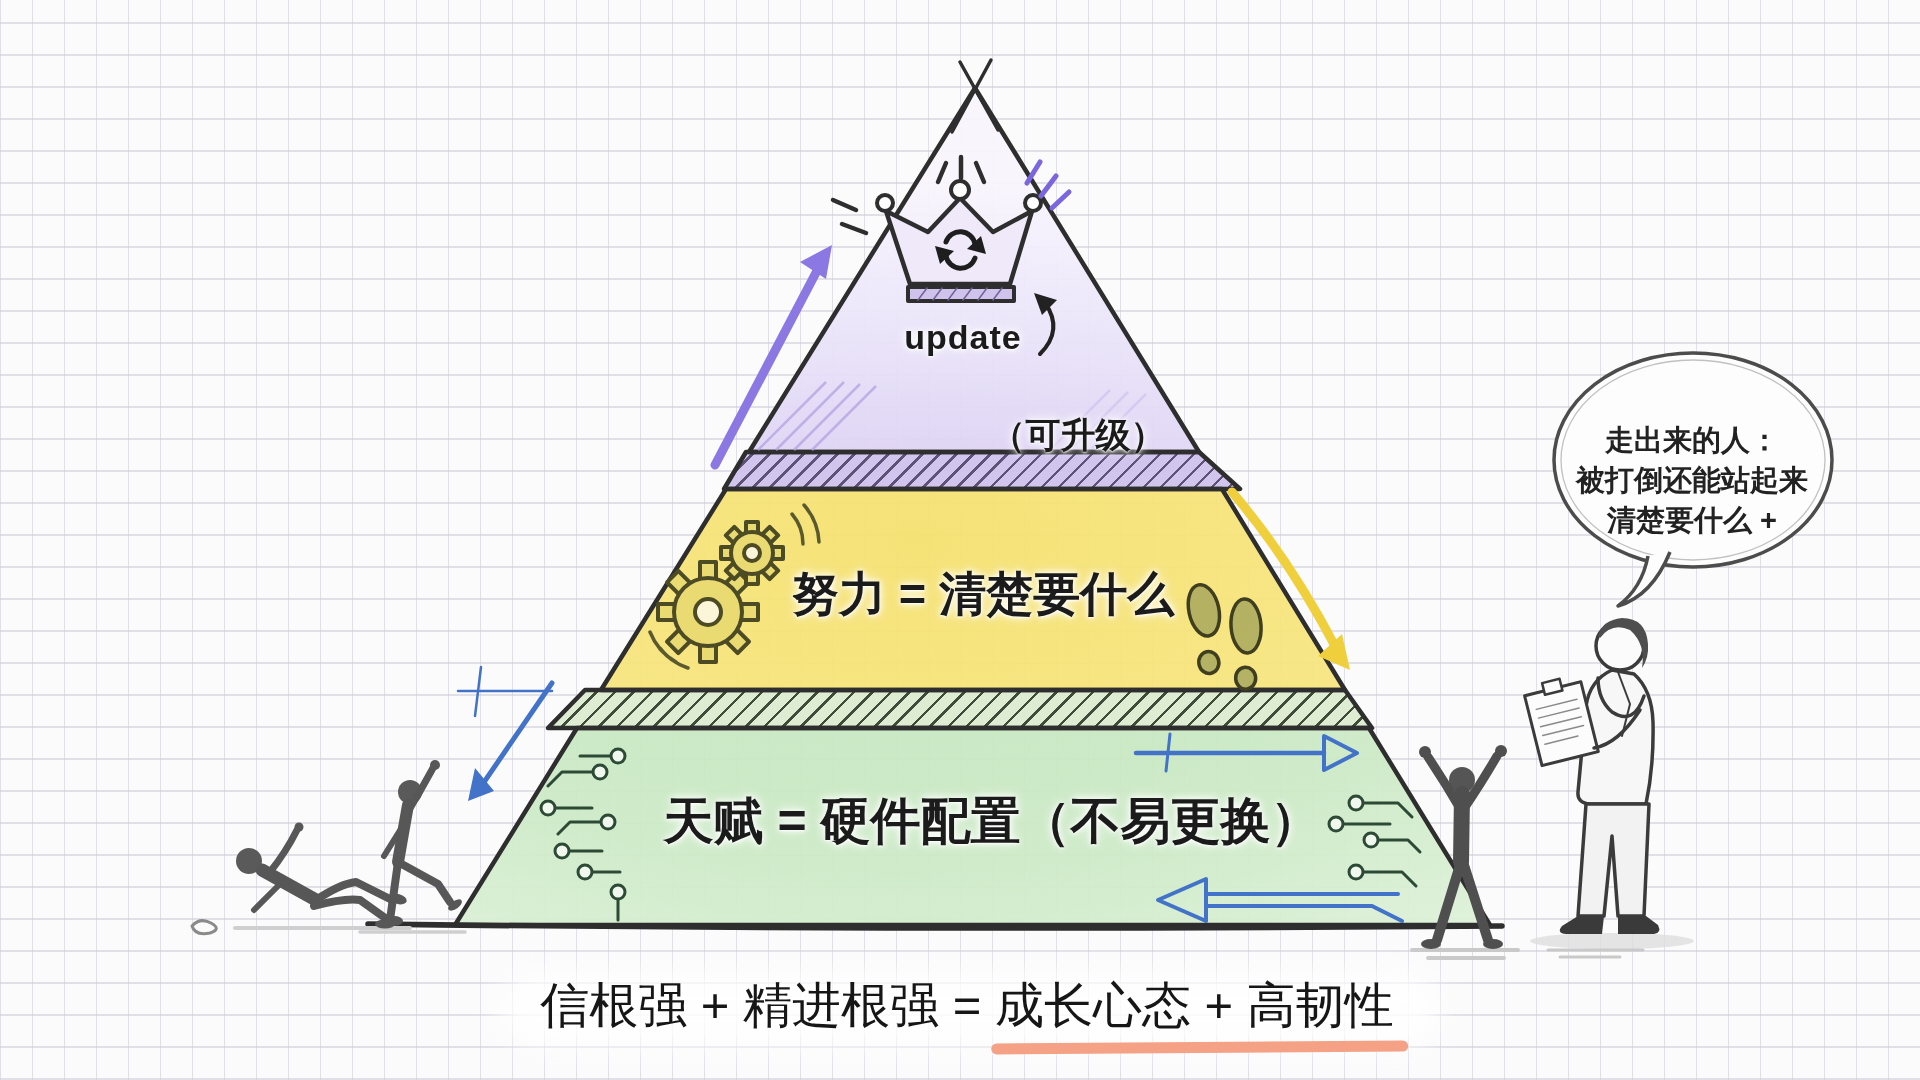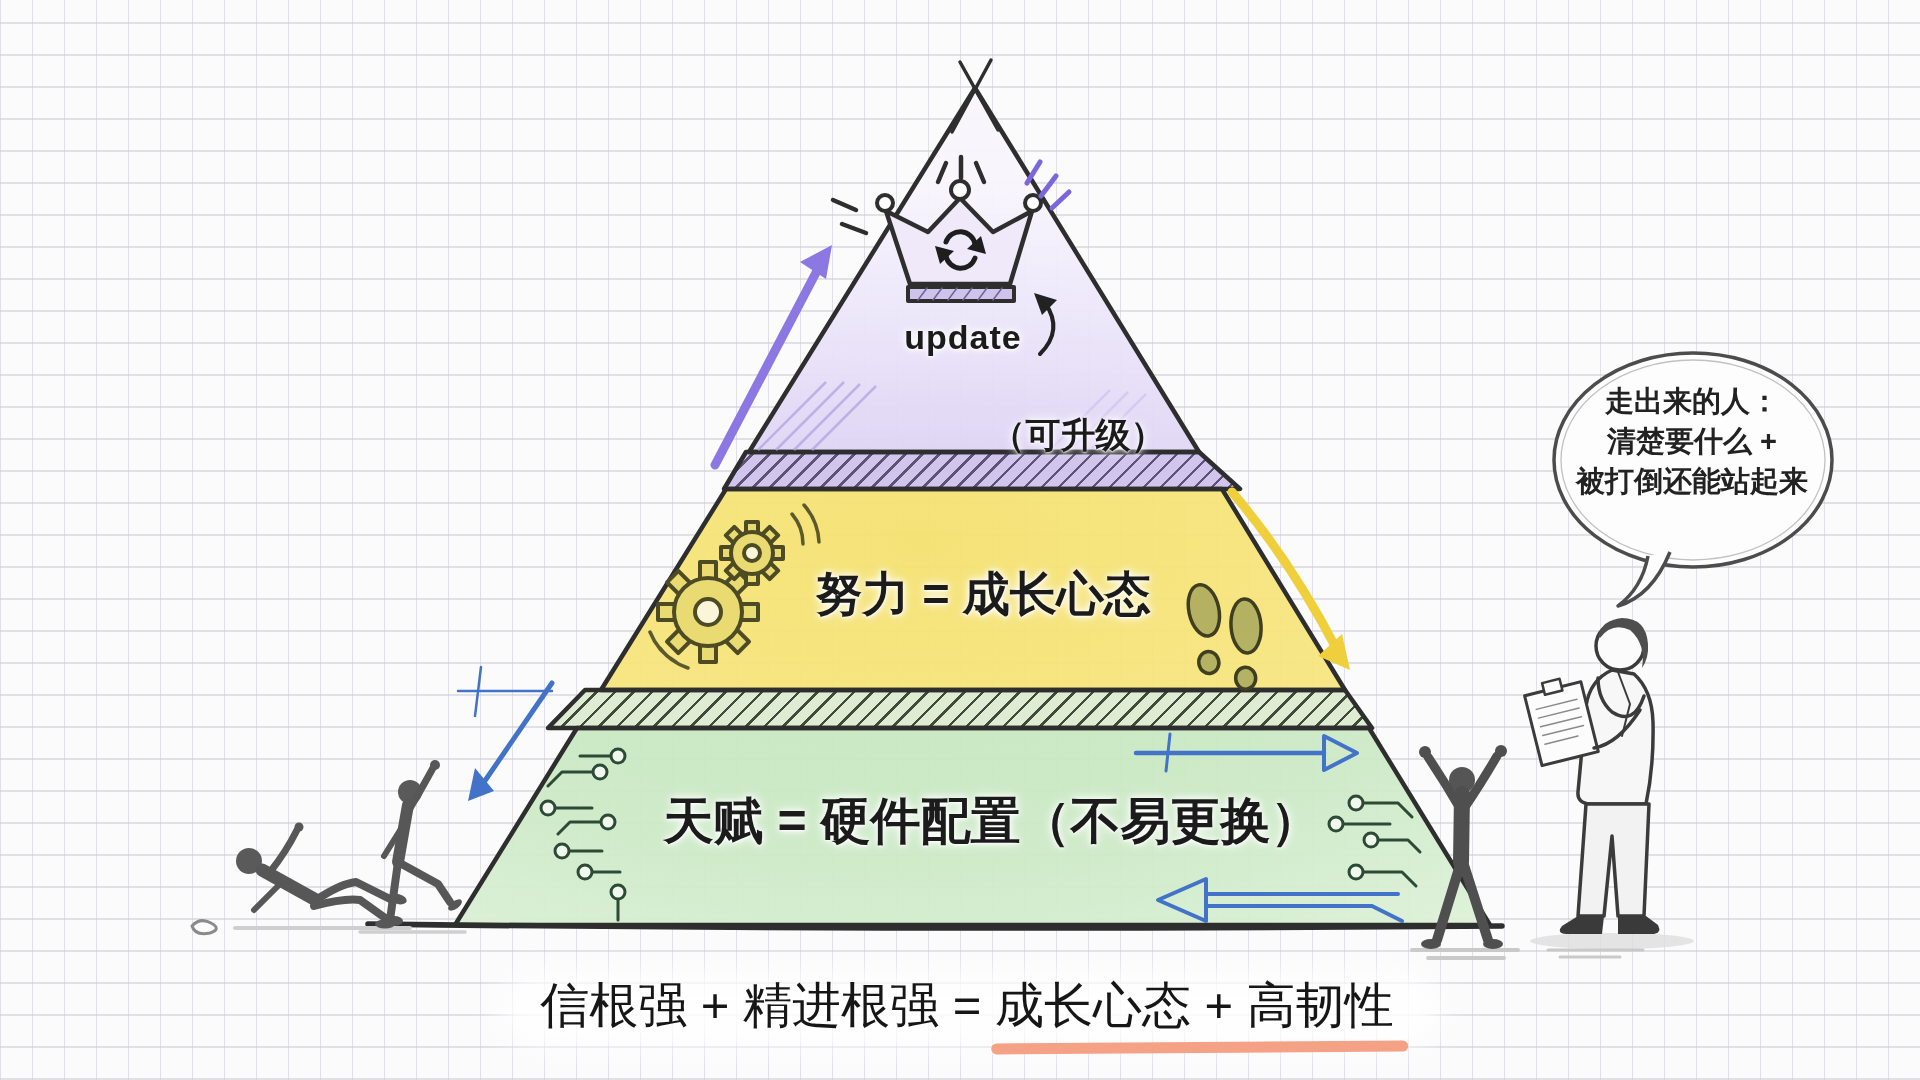--- a/index.html
+++ b/index.html
@@ -23,21 +23,21 @@
   .f-bot {clip-path:polygon(577px 728px, 1369px 728px, 1490px 925px, 455px 925px);
           background:radial-gradient(60% 55% at 47% 50%, #c1e5bb 0%, #cdeac7 55%, #e2f3dd 88%, #f0faec 100%);}
   svg.layer{position:absolute;inset:0;}
   .lbl{position:absolute;transform:translate(-50%,-50%);font-weight:700;color:#1b1b1b;white-space:nowrap;
        text-shadow:0 0 6px #fff, 0 0 12px #fff, 0 1px 2px rgba(255,255,255,.85);}
   .lbl-update{font-size:34px;font-weight:600;letter-spacing:1px;}
   .lbl-top{font-size:46px;}
   .lbl-sub{font-size:35px;}
   .lbl-mid{font-size:47px;}
   .lbl-bot{font-size:50px;margin-left:8px;}
-  .bubble-text{position:absolute;left:1692px;top:441px;transform:translate(-50%,-50%);
+  .bubble-text{position:absolute;left:1692px;top:480px;transform:translate(-50%,-50%);
        text-align:center;font-size:29px;font-weight:700;color:#222;line-height:40px;white-space:nowrap;}
   .caption{position:absolute;left:967px;top:1006px;transform:translate(-50%,-50%);
        font-size:49px;font-weight:400;color:#161616;white-space:nowrap;}
   .caption .hl{position:relative;display:inline-block;}
   .caption .hl .u{position:absolute;left:-4px;right:-14px;bottom:-14px;height:11px;
        background:#f4a186;border-radius:6px;transform:rotate(-.4deg);}
   .caption-halo{position:absolute;left:500px;top:972px;width:940px;height:75px;background:#ffffff;
        filter:blur(14px);opacity:.85;border-radius:40px;}
 </style>
 </head>
@@ -235,27 +235,27 @@
 
     <g>
       <ellipse cx="1693" cy="460" rx="139" ry="107" fill="#fdfdfd" stroke="#4c4c4c" stroke-width="3.5"></ellipse>
       <ellipse cx="1693" cy="460" rx="132" ry="100" fill="none" stroke="#9a9a9a" stroke-width="1.3" opacity=".6"></ellipse>
       <path d="M1648,556 Q1642,588 1618,606 Q1652,596 1670,552" fill="#fdfdfd" stroke="#4c4c4c" stroke-width="3.5" stroke-linejoin="round"></path>
     </g>
   </svg>
 
   <div class="lbl lbl-update" style="left:963px;top:337px;">update</div>
   <div class="lbl lbl-sub" style="left:1078px;top:435px;">（可升级）</div>
-  <div class="lbl lbl-mid" style="left:983px;top:594px;">努力 = 成长心态</div>
+  <div class="lbl lbl-mid" style="left:983px;top:594px;">努力 = 清楚要什么</div>
   <div class="lbl lbl-bot" style="left:984px;top:821px;">天赋 = 硬件配置（不易更换）</div>
 
   <div class="bubble-text">
     <div>走出来的人：</div>
+    <div>被打倒还能站起来</div>
     <div>清楚要什么 +</div>
-    <div>被打倒还能站起来</div>
   </div>
 
   <div class="caption-halo"></div>
   <div class="caption">
     <span>信根强 + 精进根强 = </span><span class="hl"><span>成长心态 + 高韧性</span><i class="u"></i></span>
   </div>
 
 </div>
 
 </body></html>

